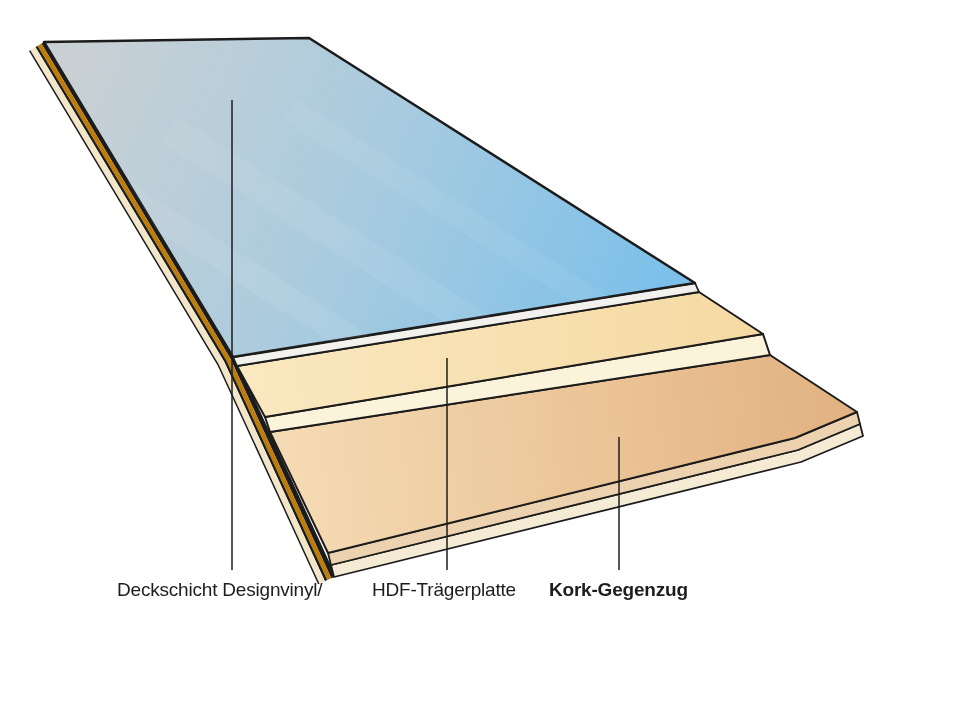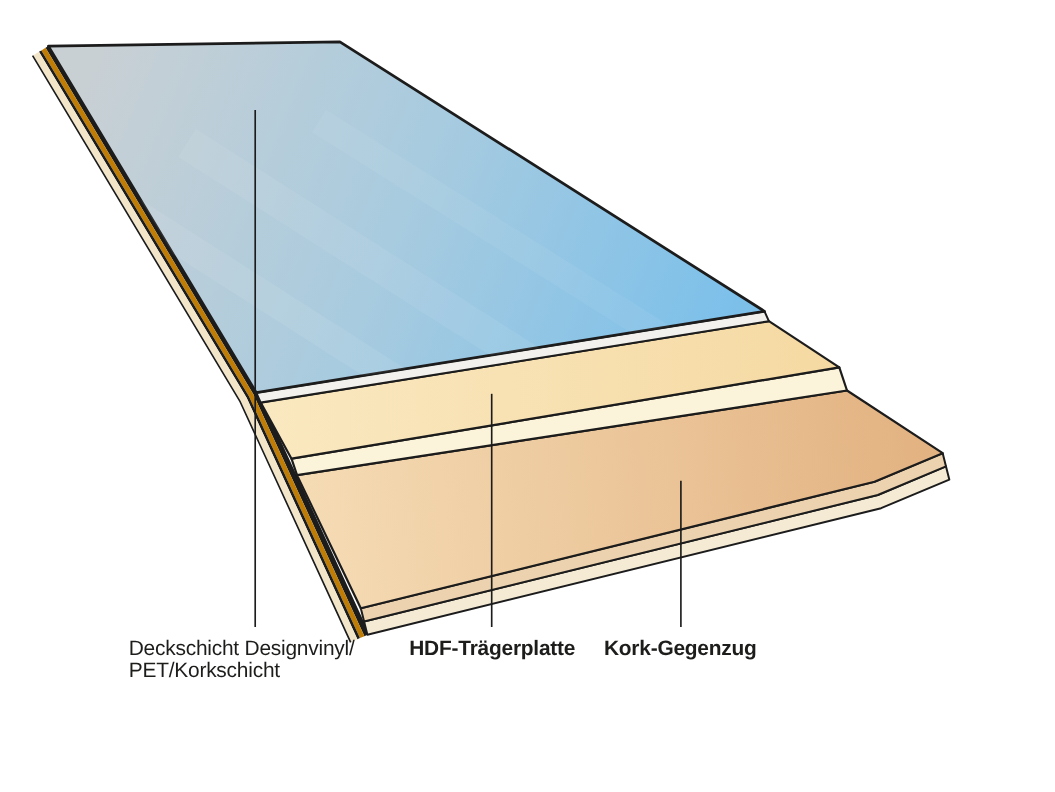--- a/index.html
+++ b/index.html
@@ -26,21 +26,21 @@
   .layer-label {
     position: absolute;
     font-size: 19px;
     line-height: 20px;
     font-weight: 400;
     letter-spacing: -0.2px;
     color: #1d1d1b;
     white-space: nowrap;
   }
   .label-deckschicht { left: 117px; top: 580px; }
-  .label-hdf         { left: 372px; top: 580px; font-weight: bold; }
+  .label-hdf         { left: 372px; top: 580px; }
   .label-kork        { left: 549px; top: 580px; font-weight: bold; }
 </style>
 </head>
 <body>
 
 <div class="stage">
 
   <svg class="diagram-svg" viewBox="0 0 959 720">
     <defs>
       <linearGradient id="gradBlue" gradientUnits="userSpaceOnUse" x1="80" y1="60" x2="660" y2="300">
@@ -92,21 +92,20 @@
 
     <g stroke="#1c1c1c" stroke-width="1.5">
       <line x1="232" y1="100" x2="232" y2="570"></line>
       <line x1="447" y1="358" x2="447" y2="570"></line>
       <line x1="619" y1="437" x2="619" y2="570"></line>
     </g>
   </svg>
 
   <div class="layer-label label-deckschicht">
     <div>Deckschicht Designvinyl/</div>
-    <div>PET/Korkschicht</div>
   </div>
   <div class="layer-label label-hdf">
     <div>HDF-Trägerplatte</div>
   </div>
   <div class="layer-label label-kork">
     <div>Kork-Gegenzug</div>
   </div>
 
 </div>
 

